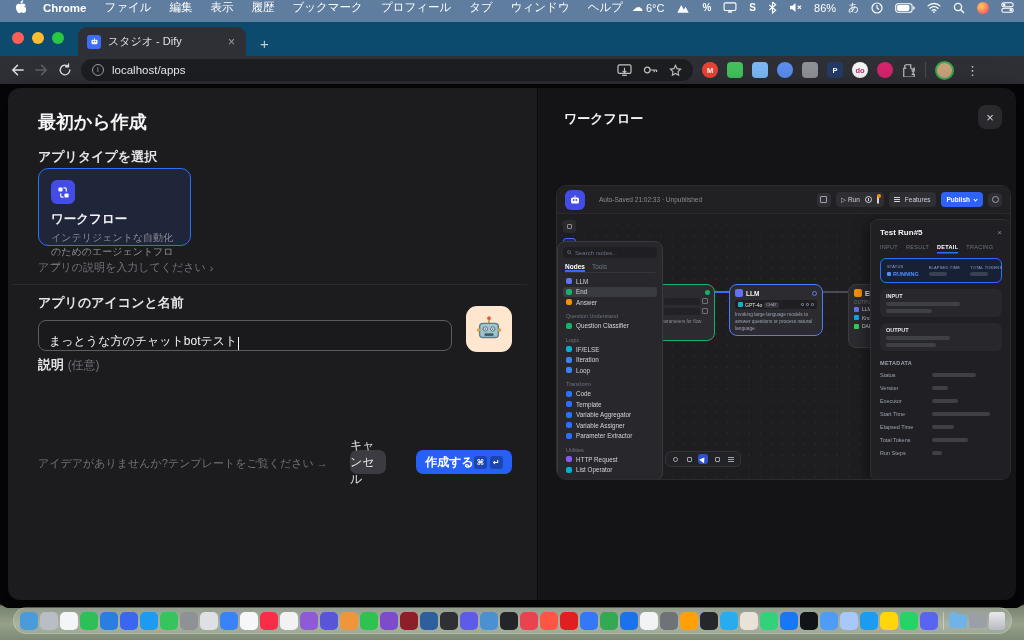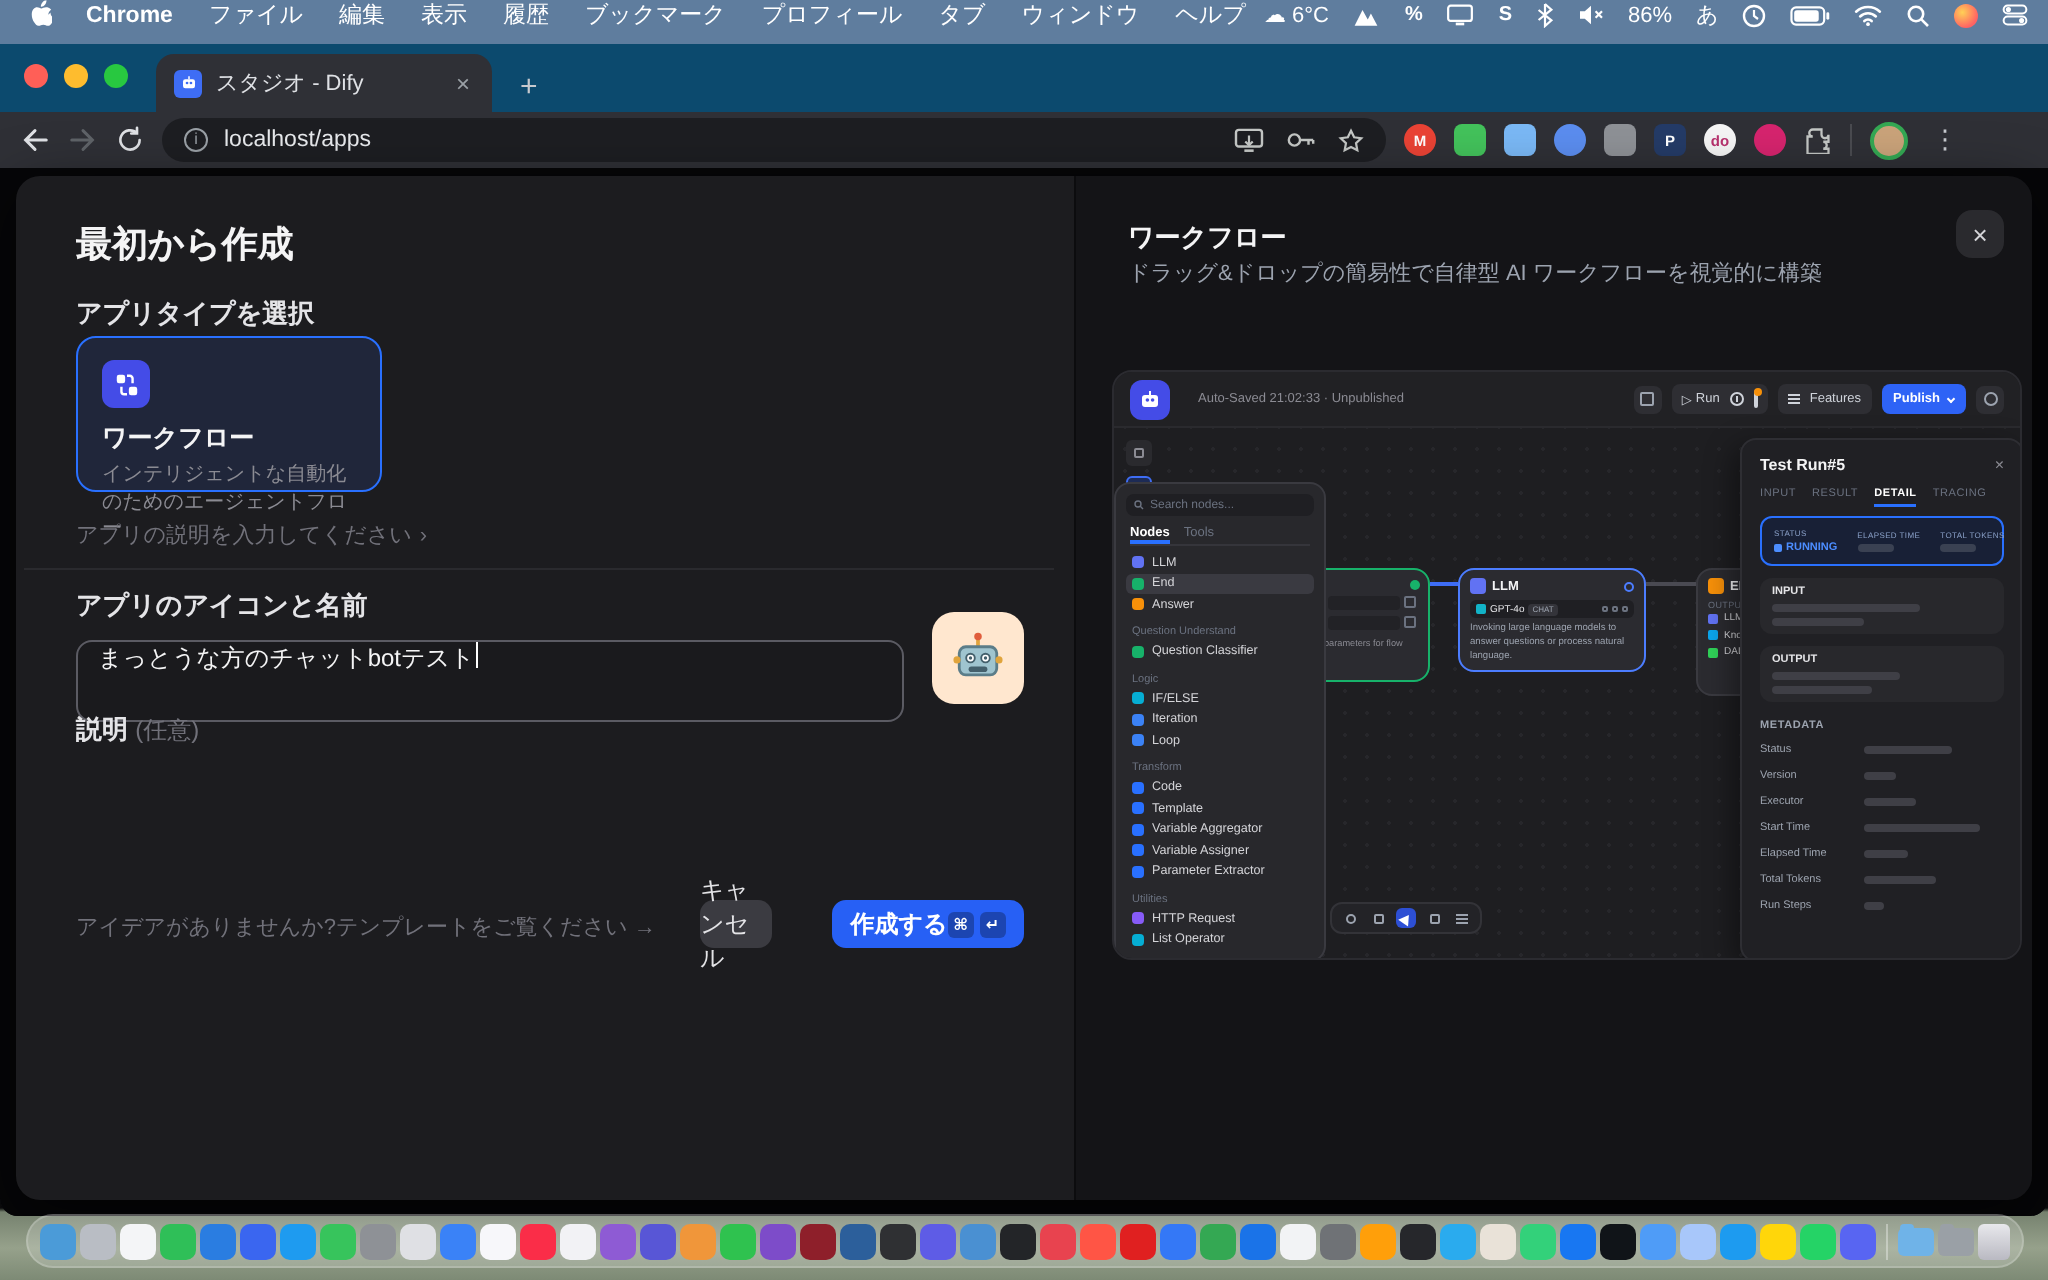--- a/index.html
+++ b/index.html
@@ -53,21 +53,21 @@
 .type-lbl{position:absolute;left:30px;top:60px}
 .cards{position:absolute;left:30px;top:80px;display:flex;gap:9px}
 .card{width:153px;height:78px;background:#232327;border:1px solid #3a3a40;border-radius:10px;padding:11px 12px;cursor:pointer}
 .card.sel{background:#20263a;border:1.5px solid #2970ff}
 .cicon{width:24px;height:24px;border-radius:6px;display:flex;align-items:center;justify-content:center}
 .ctitle{font-size:12.5px;font-weight:700;color:#f4f4f5;margin-top:7px}
 .cdesc{font-size:10px;color:#8b8b93;margin-top:3px;line-height:1.35}
 .beginner{position:absolute;left:30px;top:172px;font-size:11px;color:#71717a;display:flex;align-items:center;gap:4px}
 .divider{position:absolute;left:4px;right:10px;top:196px;border-top:1px solid #2a2a2e}
 .name-lbl{position:absolute;left:30px;top:206px}
-.name-input{position:absolute;left:30px;top:232px;width:414px;height:41px;background:#1a1a1d;border:1px solid #5b5b63;border-radius:8px;display:flex;align-items:flex-start;padding:0 10px;font-size:12px;color:#f4f4f5}
+.name-input{position:absolute;left:30px;top:232px;width:414px;height:31px;background:#1a1a1d;border:1px solid #5b5b63;border-radius:8px;display:flex;align-items:flex-end;padding:0 10px;font-size:12px;color:#f4f4f5}
 .caret{display:inline-block;width:1px;height:13px;background:#fff;margin-left:1px}
 .app-emoji{position:absolute;left:458px;top:218px;width:46px;height:46px;border-radius:11px;background:#ffe7cf;display:flex;align-items:center;justify-content:center}
 .desc-lbl{position:absolute;left:30px;top:268px}
 .opt{font-weight:400;color:#71717a;font-size:12px}
 .desc-area{position:absolute;left:30px;top:286px;width:465px;height:58px;background:#222226;border-radius:8px;padding:8px 10px;font-size:12px;color:#52525b}
 .footer-hint{position:absolute;left:30px;top:368px;font-size:11px;color:#71717a}
 .btn{position:absolute;top:362px;height:24px;border-radius:7px;font-size:12px;display:flex;align-items:center;justify-content:center;cursor:pointer}
 .btn-cancel{left:342px;width:36px;background:#3b3b41;color:#e4e4e7}
 .btn-create{left:408px;width:96px;background:#2760f5;color:#fff;gap:0;font-weight:600}
 .kbd{width:13px;height:13px;border-radius:3px;background:rgba(0,0,0,.28);font-size:8px;display:flex;align-items:center;justify-content:center}
@@ -410,21 +410,20 @@
           <span style="display:flex;gap:3px">
 
           <span class="kbd">⌘</span>
               <span class="kbd">↵</span>
             </span>
         </div>
       </div>
 
       <div class="rpane">
         <div class="ptitle">ワークフロー</div>
-        <div class="psub">ドラッグ&amp;ドロップの簡易性で自律型 AI ワークフローを視覚的に構築</div>
         <div class="close-btn">×</div>
 
         <div class="editor">
 
           <div class="etop">
             <span class="eappicon">
               <svg width="12" height="12" viewBox="0 0 12 12">
                   <rect x="2" y="3.5" width="8" height="6" rx="1.5" fill="#fff"></rect>
                   <circle cx="4.7" cy="6" r="0.9" fill="#444ce7"></circle>
                   <circle cx="7.3" cy="6" r="0.9" fill="#444ce7"></circle>

